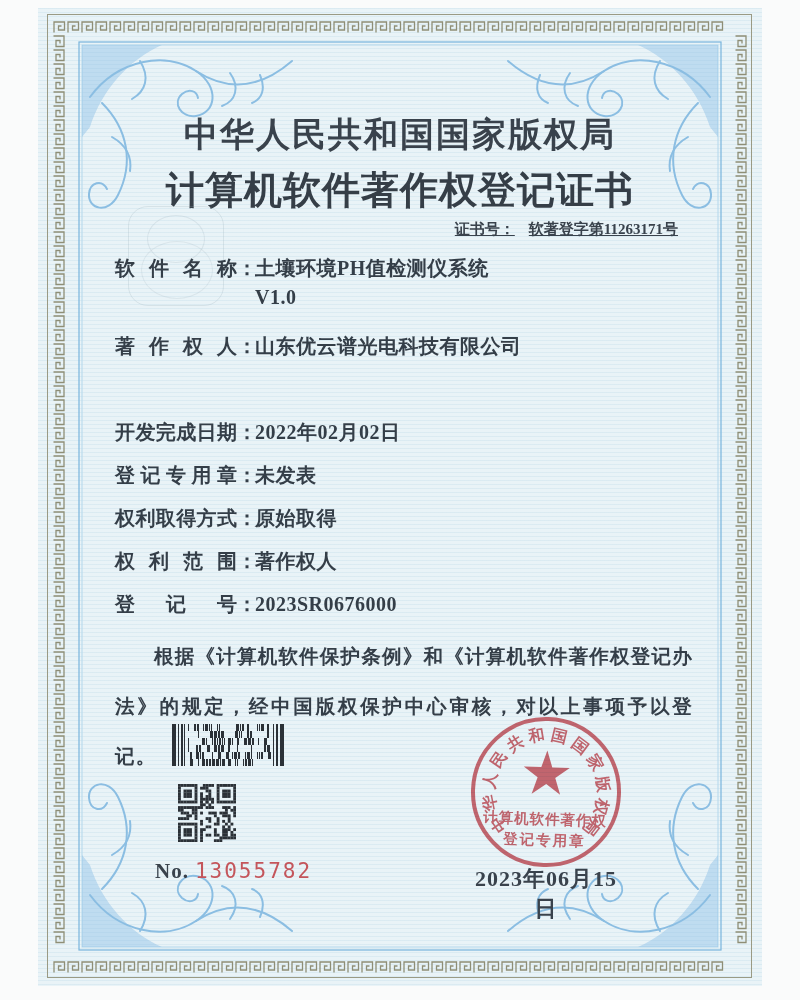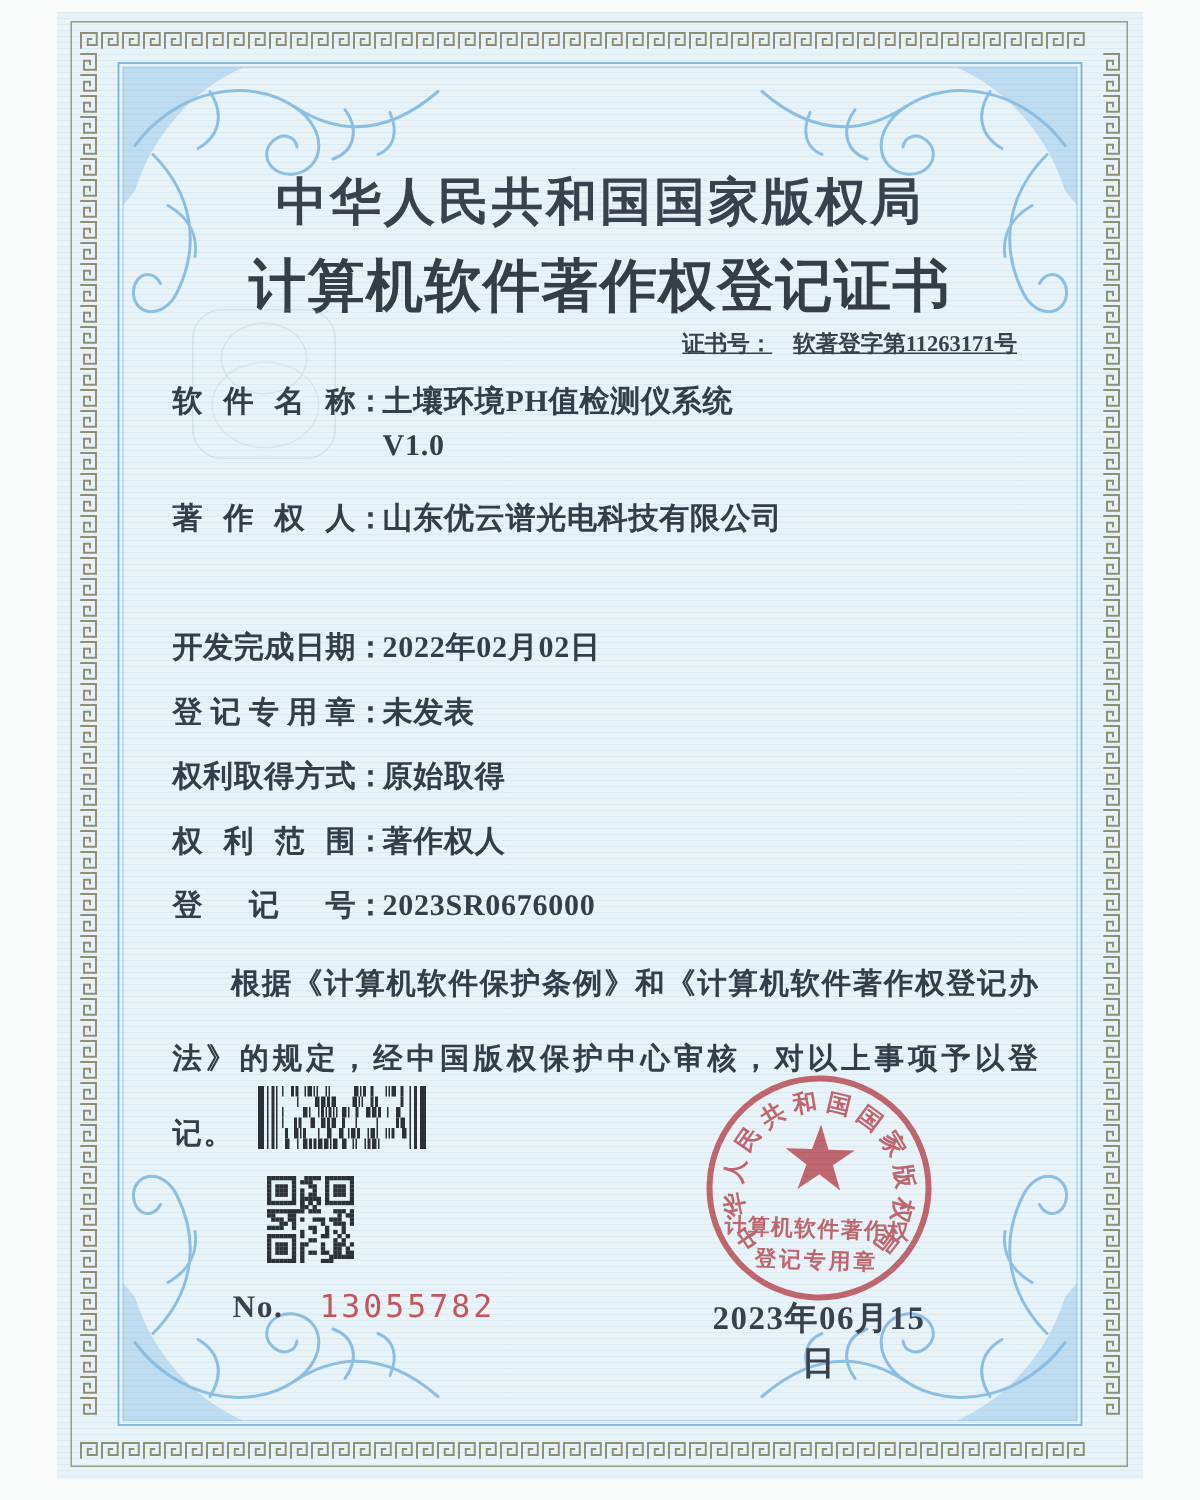--- a/index.html
+++ b/index.html
@@ -63,21 +63,21 @@
     text-indent:2em;text-align:justify;color:#343e48;
   }
 
   
   #barcode-svg{position:absolute;left:134px;top:716px;width:112px;height:42px;}
   #qr-svg{position:absolute;left:140px;top:776px;width:58px;height:58px;}
 
   .serial{position:absolute;left:117px;top:851px;font-size:21px;}
   .serial .prefix{font-weight:700;color:#39424c;letter-spacing:1px;}
   .serial .number{font-family:"DejaVu Sans Mono",monospace;color:var(--serial-red);
-    letter-spacing:2px;margin-left:24px;font-weight:500;}
+    letter-spacing:2px;margin-left:6px;font-weight:500;}
 
   
   .stamp{
     position:absolute;left:433px;top:709px;width:150px;height:150px;
     border:4px solid var(--stamp-red);border-radius:50%;
     transform:rotate(2deg);opacity:.9;mix-blend-mode:multiply;
   }
   .ring-char{
     position:absolute;left:50%;top:50%;width:18px;height:18px;margin:-9px 0 0 -9px;
     display:flex;align-items:center;justify-content:center;

